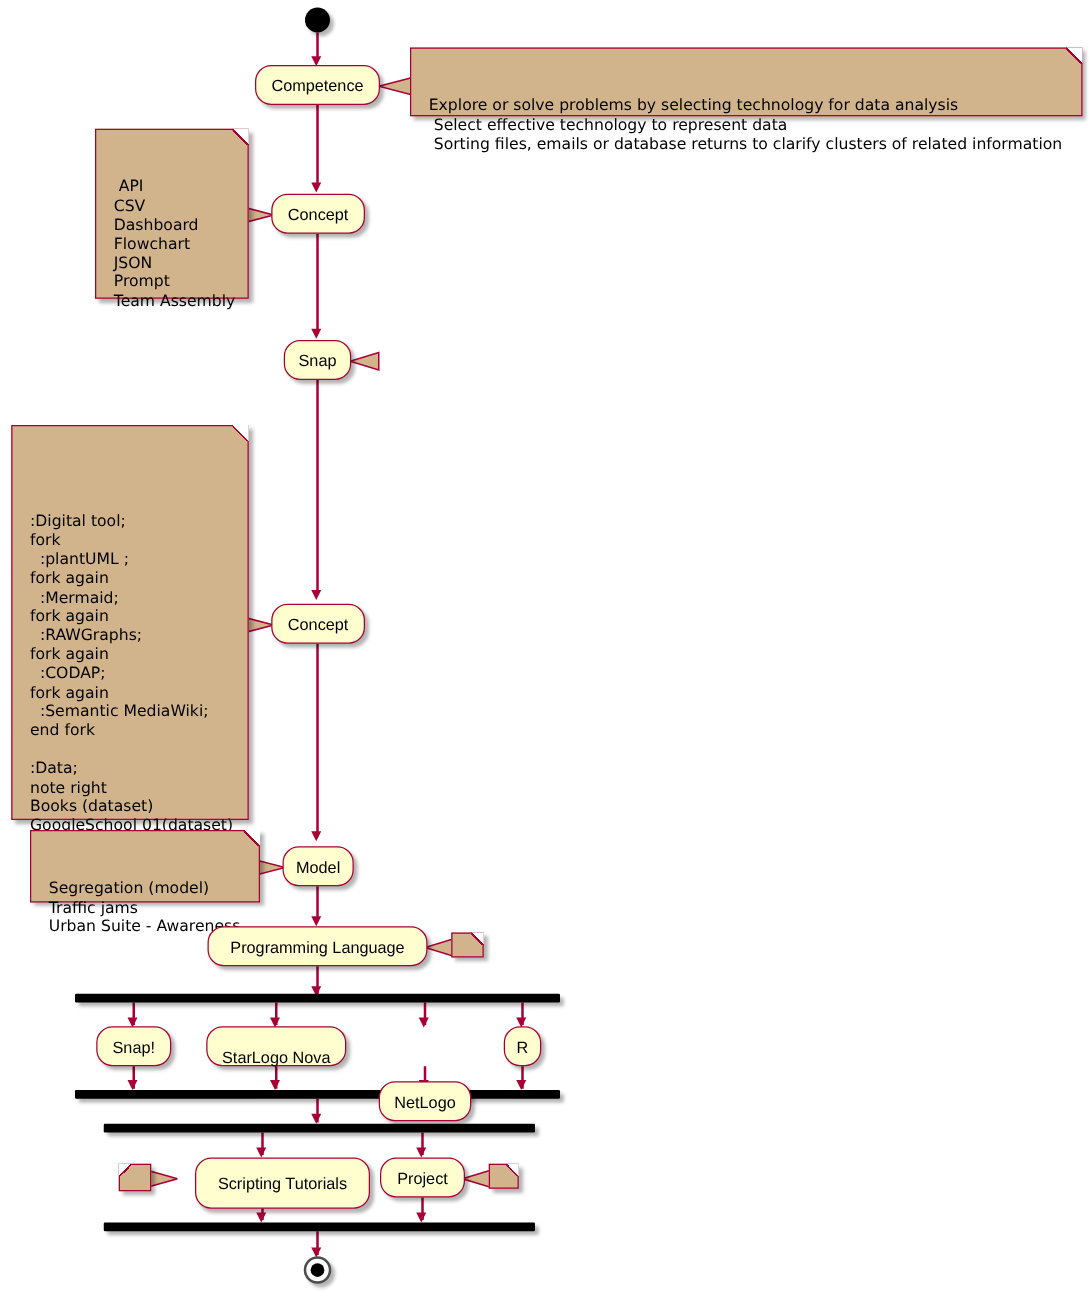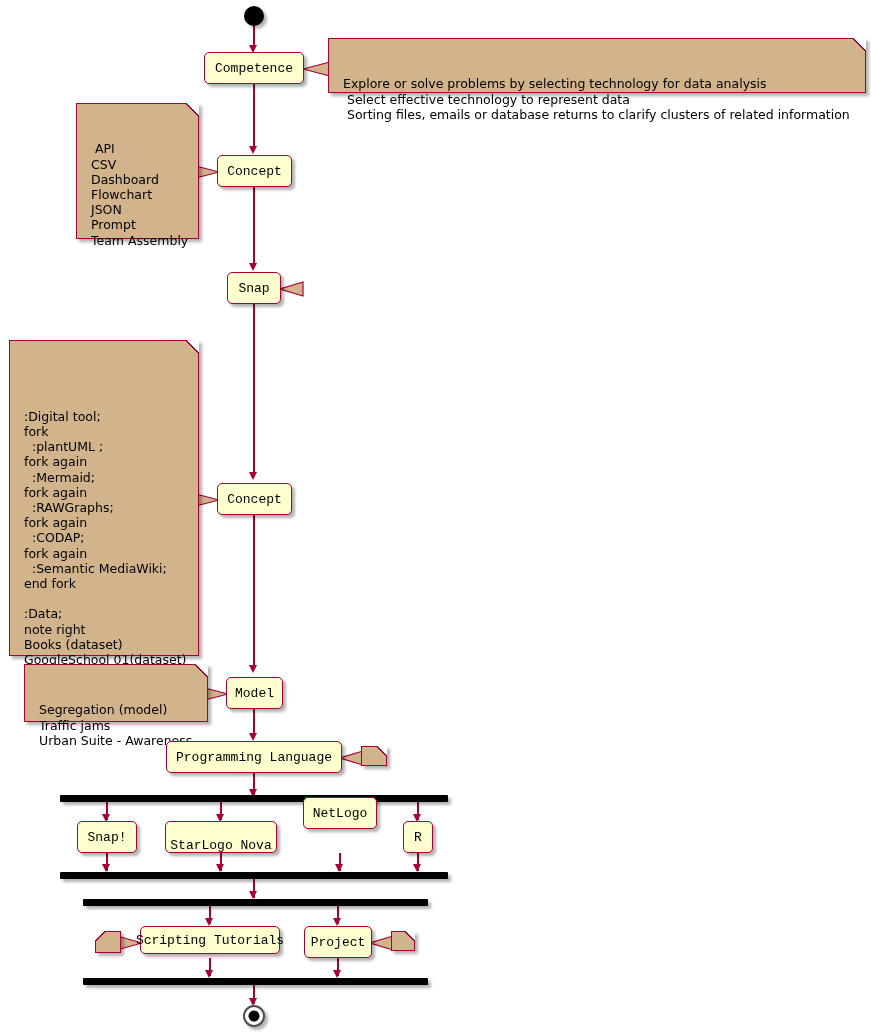--- a/index.html
+++ b/index.html
@@ -16,23 +16,23 @@
     font-family: "DejaVu Sans", sans-serif;
     overflow: hidden;
   }
 
   
   .activity {
     position: absolute;
     box-sizing: border-box;
     background: #FEFECE;
     border: 1.5px solid #A80036;
-    border-radius: 5px;
+    border-radius: 13px;
     color: #000000;
-    font-family: Liberation Mono, monospace;
+    font-family: Liberation Sans, sans-serif;
     font-size: 13px;
     line-height: 1;
     display: flex;
     align-items: center;
     justify-content: center;
     white-space: nowrap;
     box-shadow: 3px 3px 3px rgba(0,0,0,0.30);
     z-index: 5;
   }
 
@@ -289,21 +289,21 @@
   <div class="arrowhead" style="left:413px; top:814px;"></div>
 
   <div class="activity" style="left:77px; top:821px; width:60px; height:32px;">
     <span>Snap!</span>
   </div>
 
   <div class="activity" style="left:165px; top:821px; width:112px; height:32px;align-items:flex-end;">
     <span>StarLogo Nova</span>
   </div>
 
-  <div class="activity" style="left:303px; top:797px; width:74px; height:32px;">
+  <div class="activity" style="left:303px; top:865px; width:74px; height:32px;">
     <span>NetLogo</span>
   </div>
 
   <div class="activity" style="left:403px; top:821px; width:30px; height:32px;">
     <span>R</span>
   </div>
 
   <div class="vline" style="left:106px; top:853px; height:18px;"></div>
   <div class="arrowhead" style="left:102px; top:864px;"></div>
 
@@ -322,21 +322,21 @@
   <div class="arrowhead" style="left:249px; top:891px;"></div>
 
   <div class="bar" style="left:83px; top:899px; width:345px;"></div>
 
   <div class="vline" style="left:209px; top:906px; height:18px;"></div>
   <div class="arrowhead" style="left:205px; top:918px;"></div>
 
   <div class="vline" style="left:337px; top:906px; height:18px;"></div>
   <div class="arrowhead" style="left:333px; top:918px;"></div>
 
-  <div class="activity" style="left:140px; top:926px; width:140px; height:28px;">
+  <div class="activity" style="left:156px; top:926px; width:140px; height:41px;">
     <span>Scripting Tutorials</span>
   </div>
 
   <svg class="note-link" style="left:115px; top:934px;" width="27" height="18">
     <polygon points="27,9 2,2 2,16" fill="#D2B48C" stroke="#A80036" stroke-width="1.2"></polygon>
   </svg>
   <div class="note-stub flip" style="left:95px; top:931px; width:26px; height:22px;"></div>
 
   <div class="activity" style="left:304px; top:926px; width:68px; height:32px;">
     <span>Project</span>

